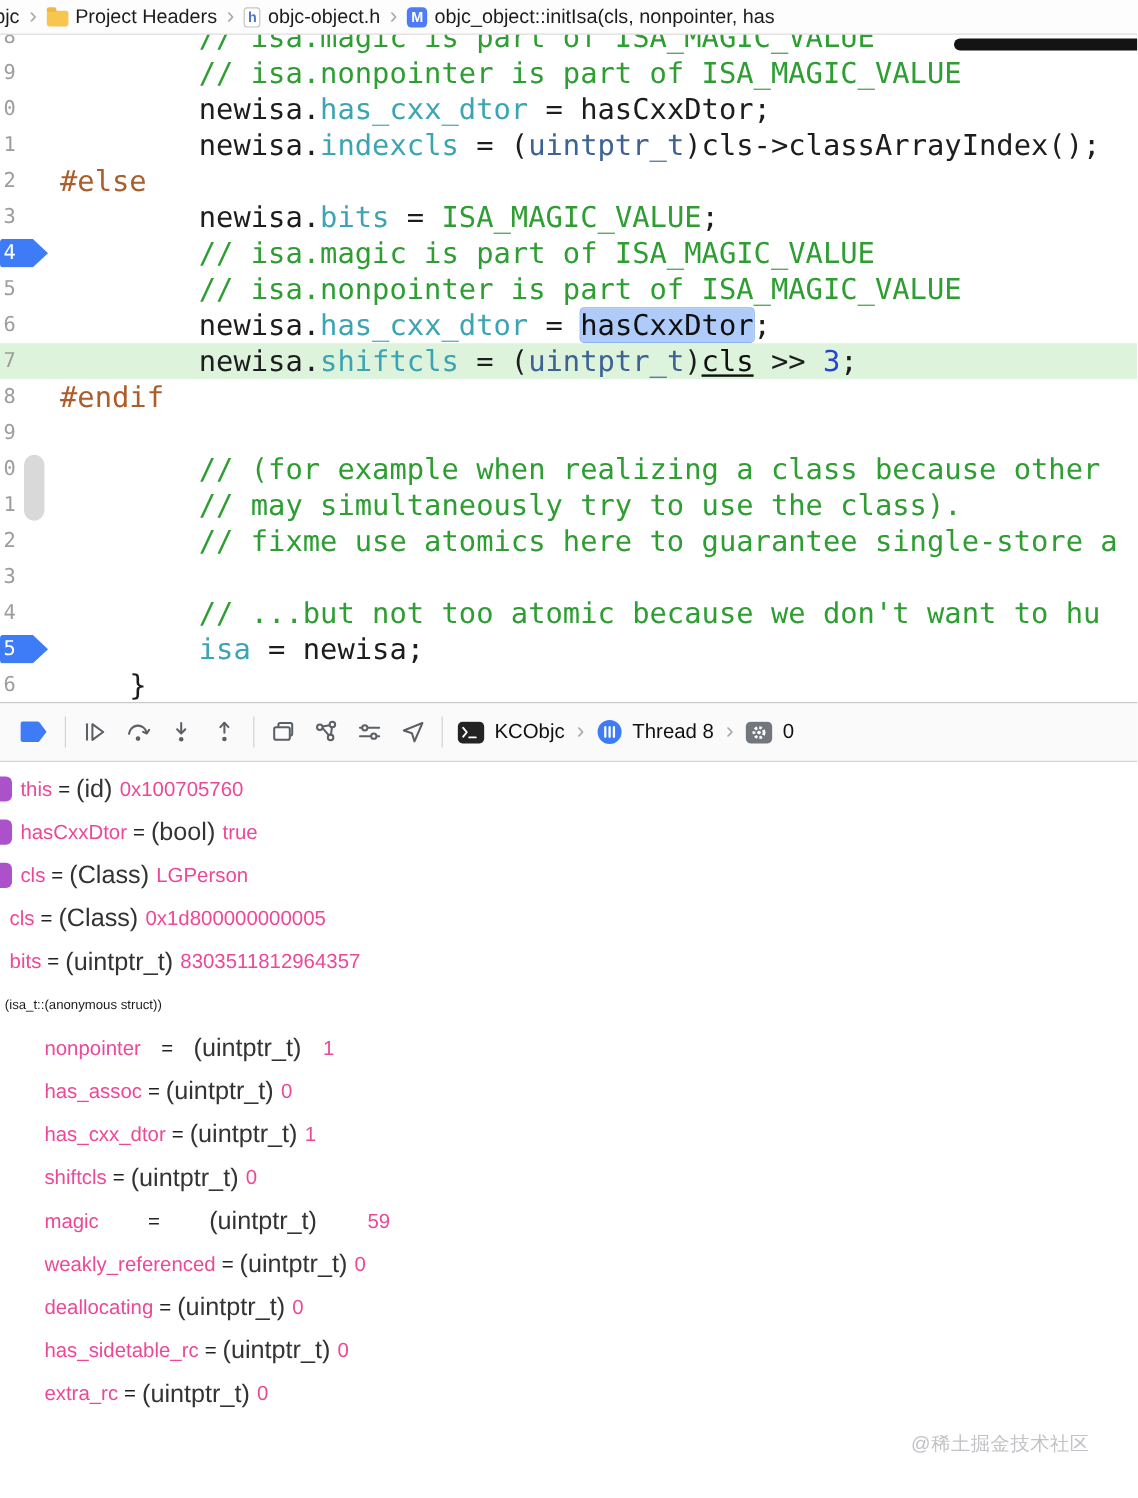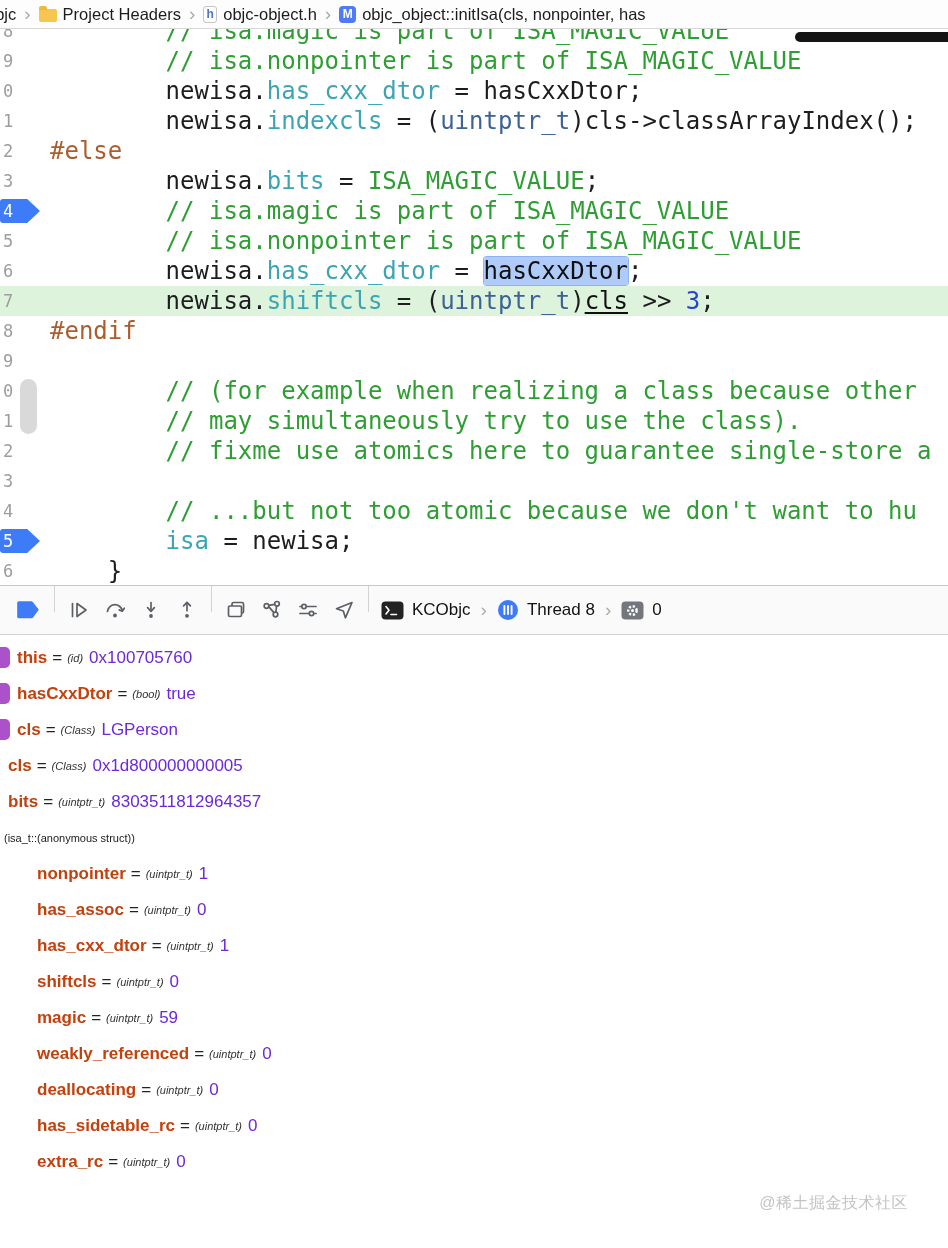--- a/index.html
+++ b/index.html
@@ -47,37 +47,37 @@
   .t-number { color:var(--c-number); }
   .t-preprocessor { color:var(--c-preprocessor); }
   .t-selected { color:#101010; background:#AECBFA; border-radius:3px; box-shadow:0 0 0 1px #8FB3EE; }
   .t-underline { color:#101010; text-decoration:underline; text-underline-offset:3px; }
   .fold-pill { position:absolute; left:20px; top:350px; width:17px; height:55px; background:#D9D9D9; border-radius:9px; }
   .dark-strip { position:absolute; right:0; top:3px; width:153px; height:10px; background:#141414; border-radius:6px 0 0 6px; }
 
   
   .debugbar {
     height:50px; background:#FAFAFA; border-top:1px solid #C9C9C9; border-bottom:1px solid #D2D2D2;
-    display:flex; padding:0 20px 0 16px; gap:12px; overflow:hidden; white-space:nowrap;
+    display:flex; align-items:center; padding:0 20px 0 16px; gap:12px; overflow:hidden; white-space:nowrap;
   }
   .tbtn { background:none; border:none; padding:0; margin:0; display:flex; align-items:center; justify-content:center; cursor:default; flex:none; }
   .tbtn svg { display:block; }
   .tdiv { width:1px; height:26px; background:#D3D3D3; flex:none; }
   .proc { display:flex; align-items:center; gap:8px; font-size:17px; color:#111; flex:none; }
   .proc .crumb-sep { margin:0 2px; }
   .badge { display:flex; align-items:center; justify-content:center; flex:none; }
 
   
   .vars { position:relative; height:613px; background:#fff; padding-top:5px; overflow:hidden; }
   .var-row { height:36px; display:flex; align-items:center; position:relative; font-size:17px; color:#111; white-space:nowrap; }
   .var-icon { position:absolute; left:-11px; top:7px; width:21px; height:21px; border-radius:5px; }
-  .v-name { font-weight:bold; color:#c2410c; }
+  .v-name { font-weight:normal; color:#ec4899; }
   .v-eq { margin:0 5px; color:#222; }
-  .v-type { font-size:11px; color:#333;font-style:italic; }
-  .v-value { margin-left:6px; color:#6d28d9;text-align:center; }
+  .v-type { font-size:21px; color:#333; }
+  .v-value { margin-left:6px; color:#ec4899;text-align:center; }
   .v-anon { font-size:11px; color:#1a1a1a; }
 
   .watermark { position:absolute; right:40px; bottom:34px; font-size:16px; color:#C3C3C7; letter-spacing:0.5px; }
 </style>
 </head>
 <body>
 
 <div class="screen">
 
   <div class="jumpbar">
@@ -251,21 +251,21 @@
       </div>
       <div class="var-row" style="padding-left: 8px;">
         <span class="v-name">bits</span>
         <span class="v-eq">=</span>
         <span class="v-type">(uintptr_t)</span>
         <span class="v-value">8303511812964357</span>
       </div>
       <div class="var-row" style="padding-left: 4px;">
         <span class="v-anon">(isa_t::(anonymous struct))</span>
       </div>
-      <div class="var-row" style="padding-left: 37px;">
+      <div class="var-row" style="padding-left: 37px; gap: 12px;">
         <span class="v-name">nonpointer</span>
         <span class="v-eq">=</span>
         <span class="v-type">(uintptr_t)</span>
         <span class="v-value">1</span>
       </div>
       <div class="var-row" style="padding-left: 37px;">
         <span class="v-name">has_assoc</span>
         <span class="v-eq">=</span>
         <span class="v-type">(uintptr_t)</span>
         <span class="v-value">0</span>
@@ -275,21 +275,21 @@
         <span class="v-eq">=</span>
         <span class="v-type">(uintptr_t)</span>
         <span class="v-value">1</span>
       </div>
       <div class="var-row" style="padding-left: 37px;">
         <span class="v-name">shiftcls</span>
         <span class="v-eq">=</span>
         <span class="v-type">(uintptr_t)</span>
         <span class="v-value">0</span>
       </div>
-      <div class="var-row" style="padding-left: 37px;">
+      <div class="var-row" style="padding-left: 37px; gap: 36px;">
         <span class="v-name">magic</span>
         <span class="v-eq">=</span>
         <span class="v-type">(uintptr_t)</span>
         <span class="v-value">59</span>
       </div>
       <div class="var-row" style="padding-left: 37px;">
         <span class="v-name">weakly_referenced</span>
         <span class="v-eq">=</span>
         <span class="v-type">(uintptr_t)</span>
         <span class="v-value">0</span>

